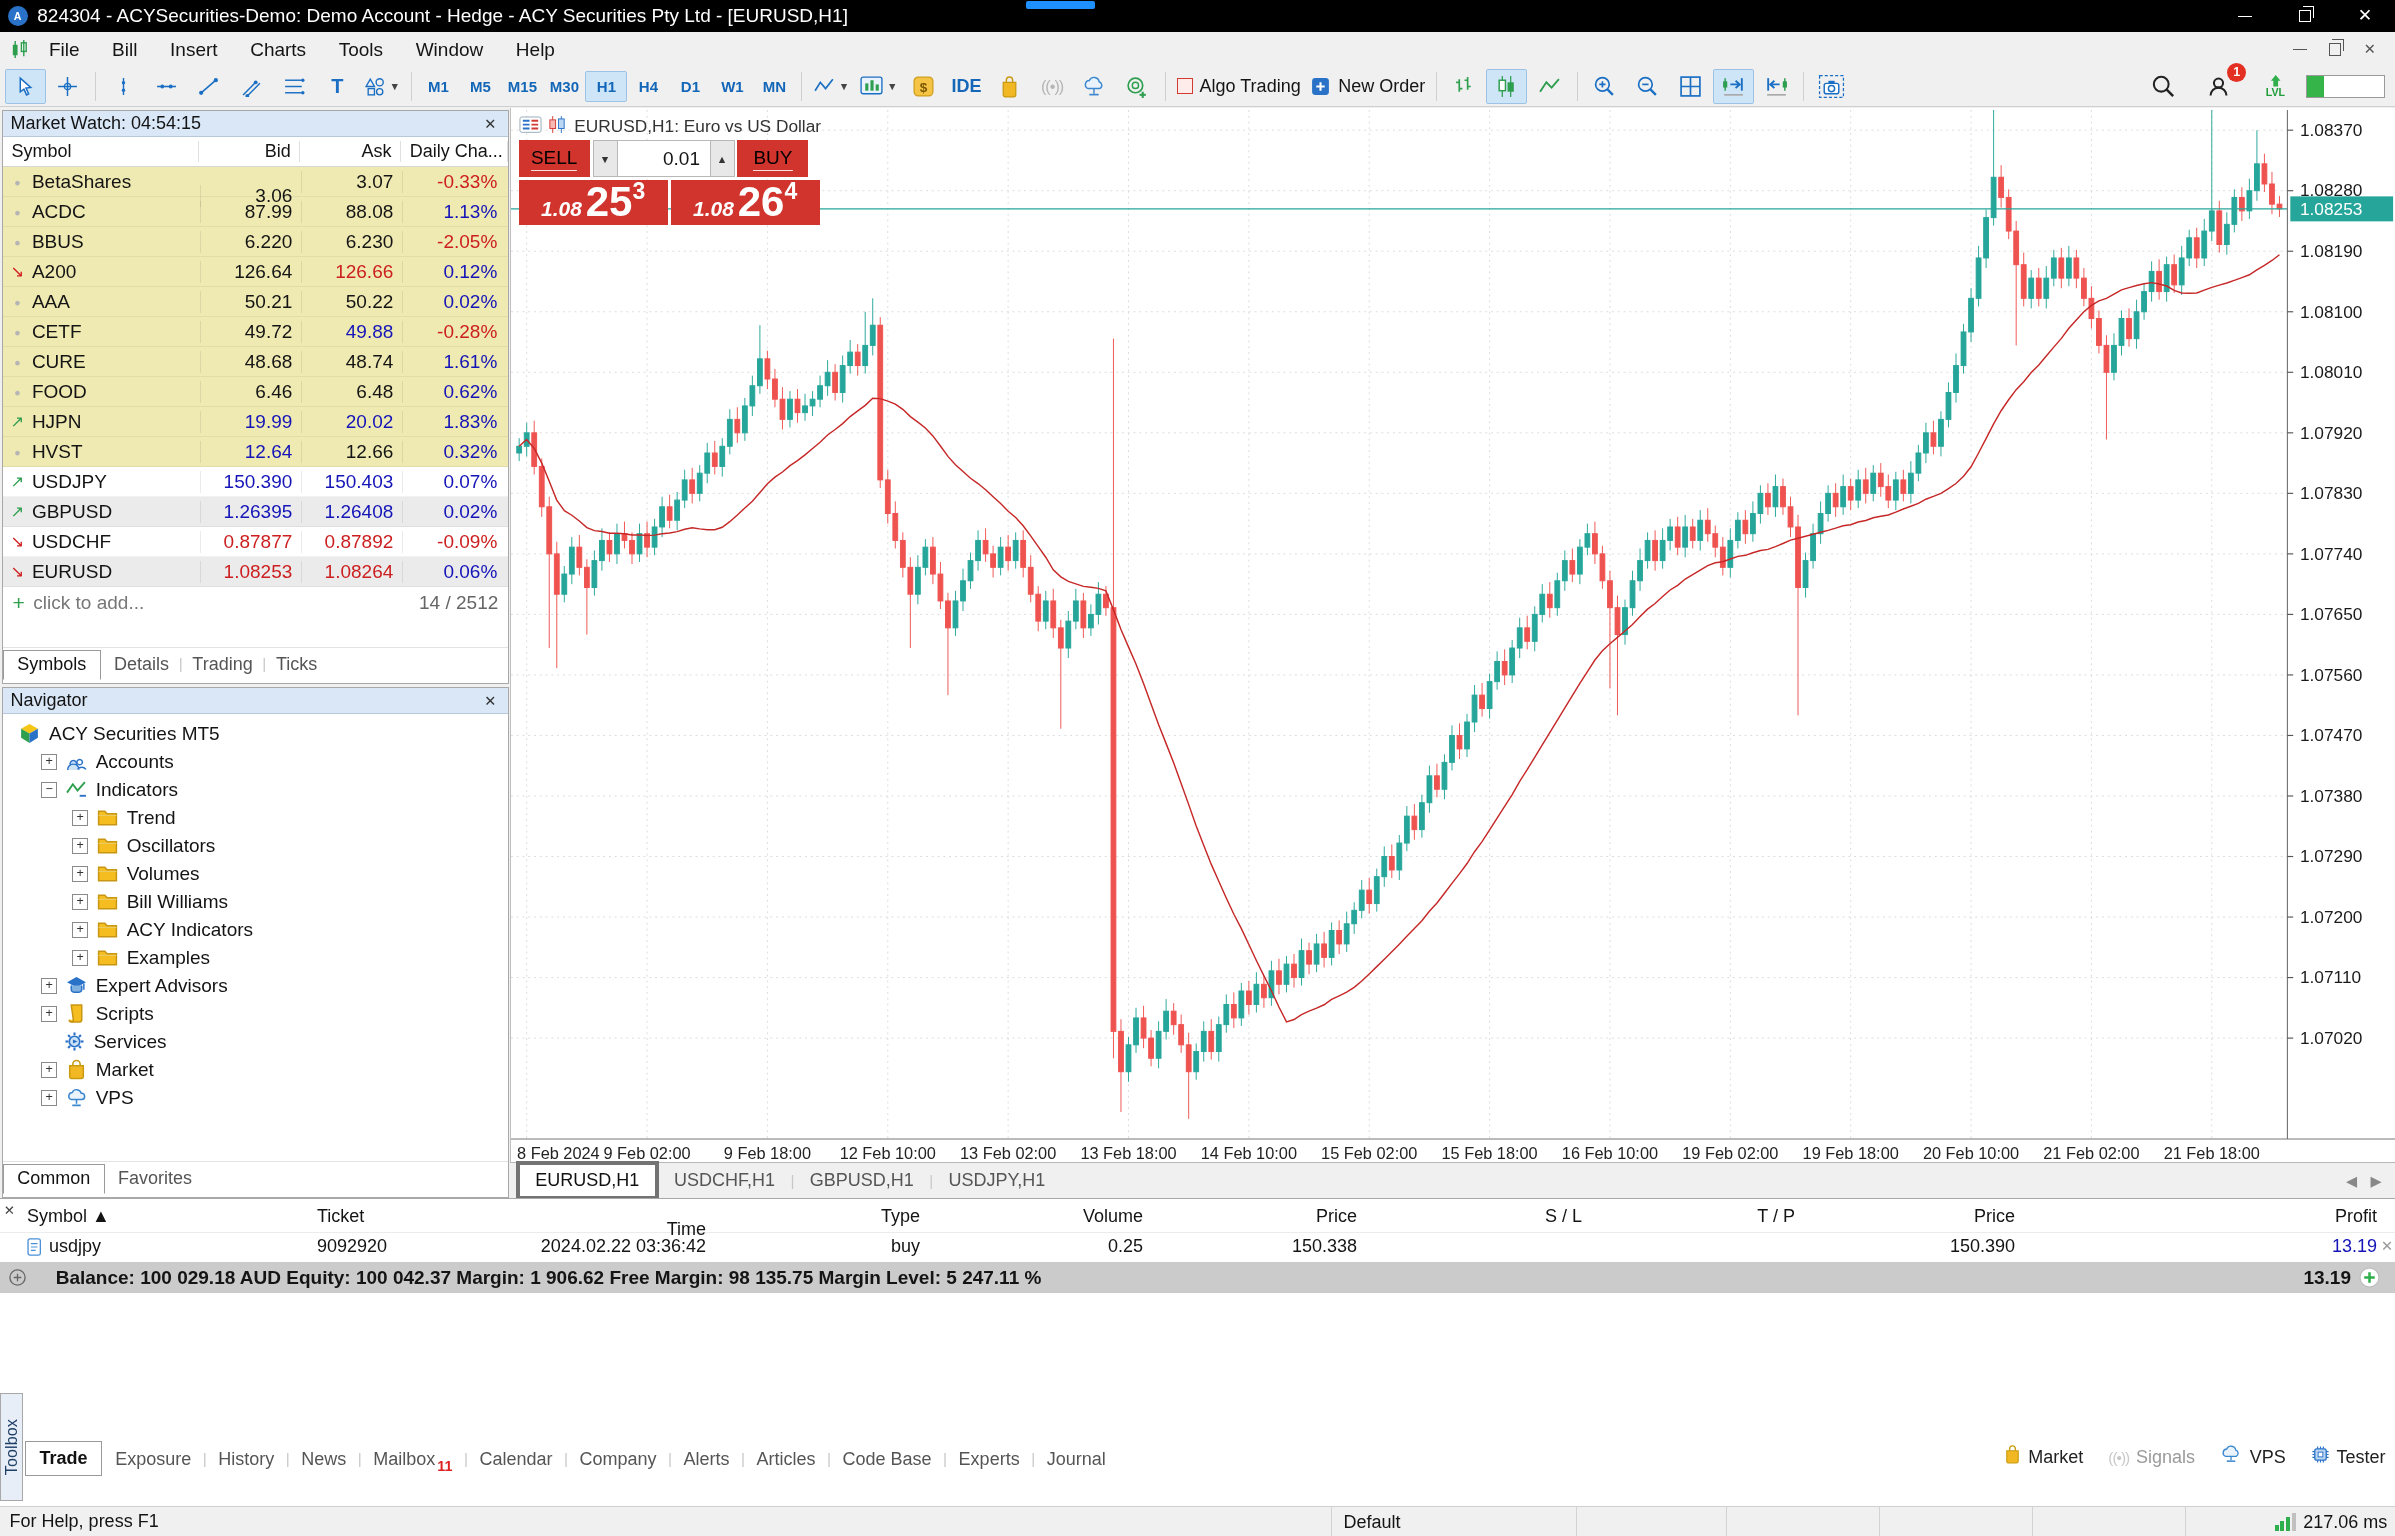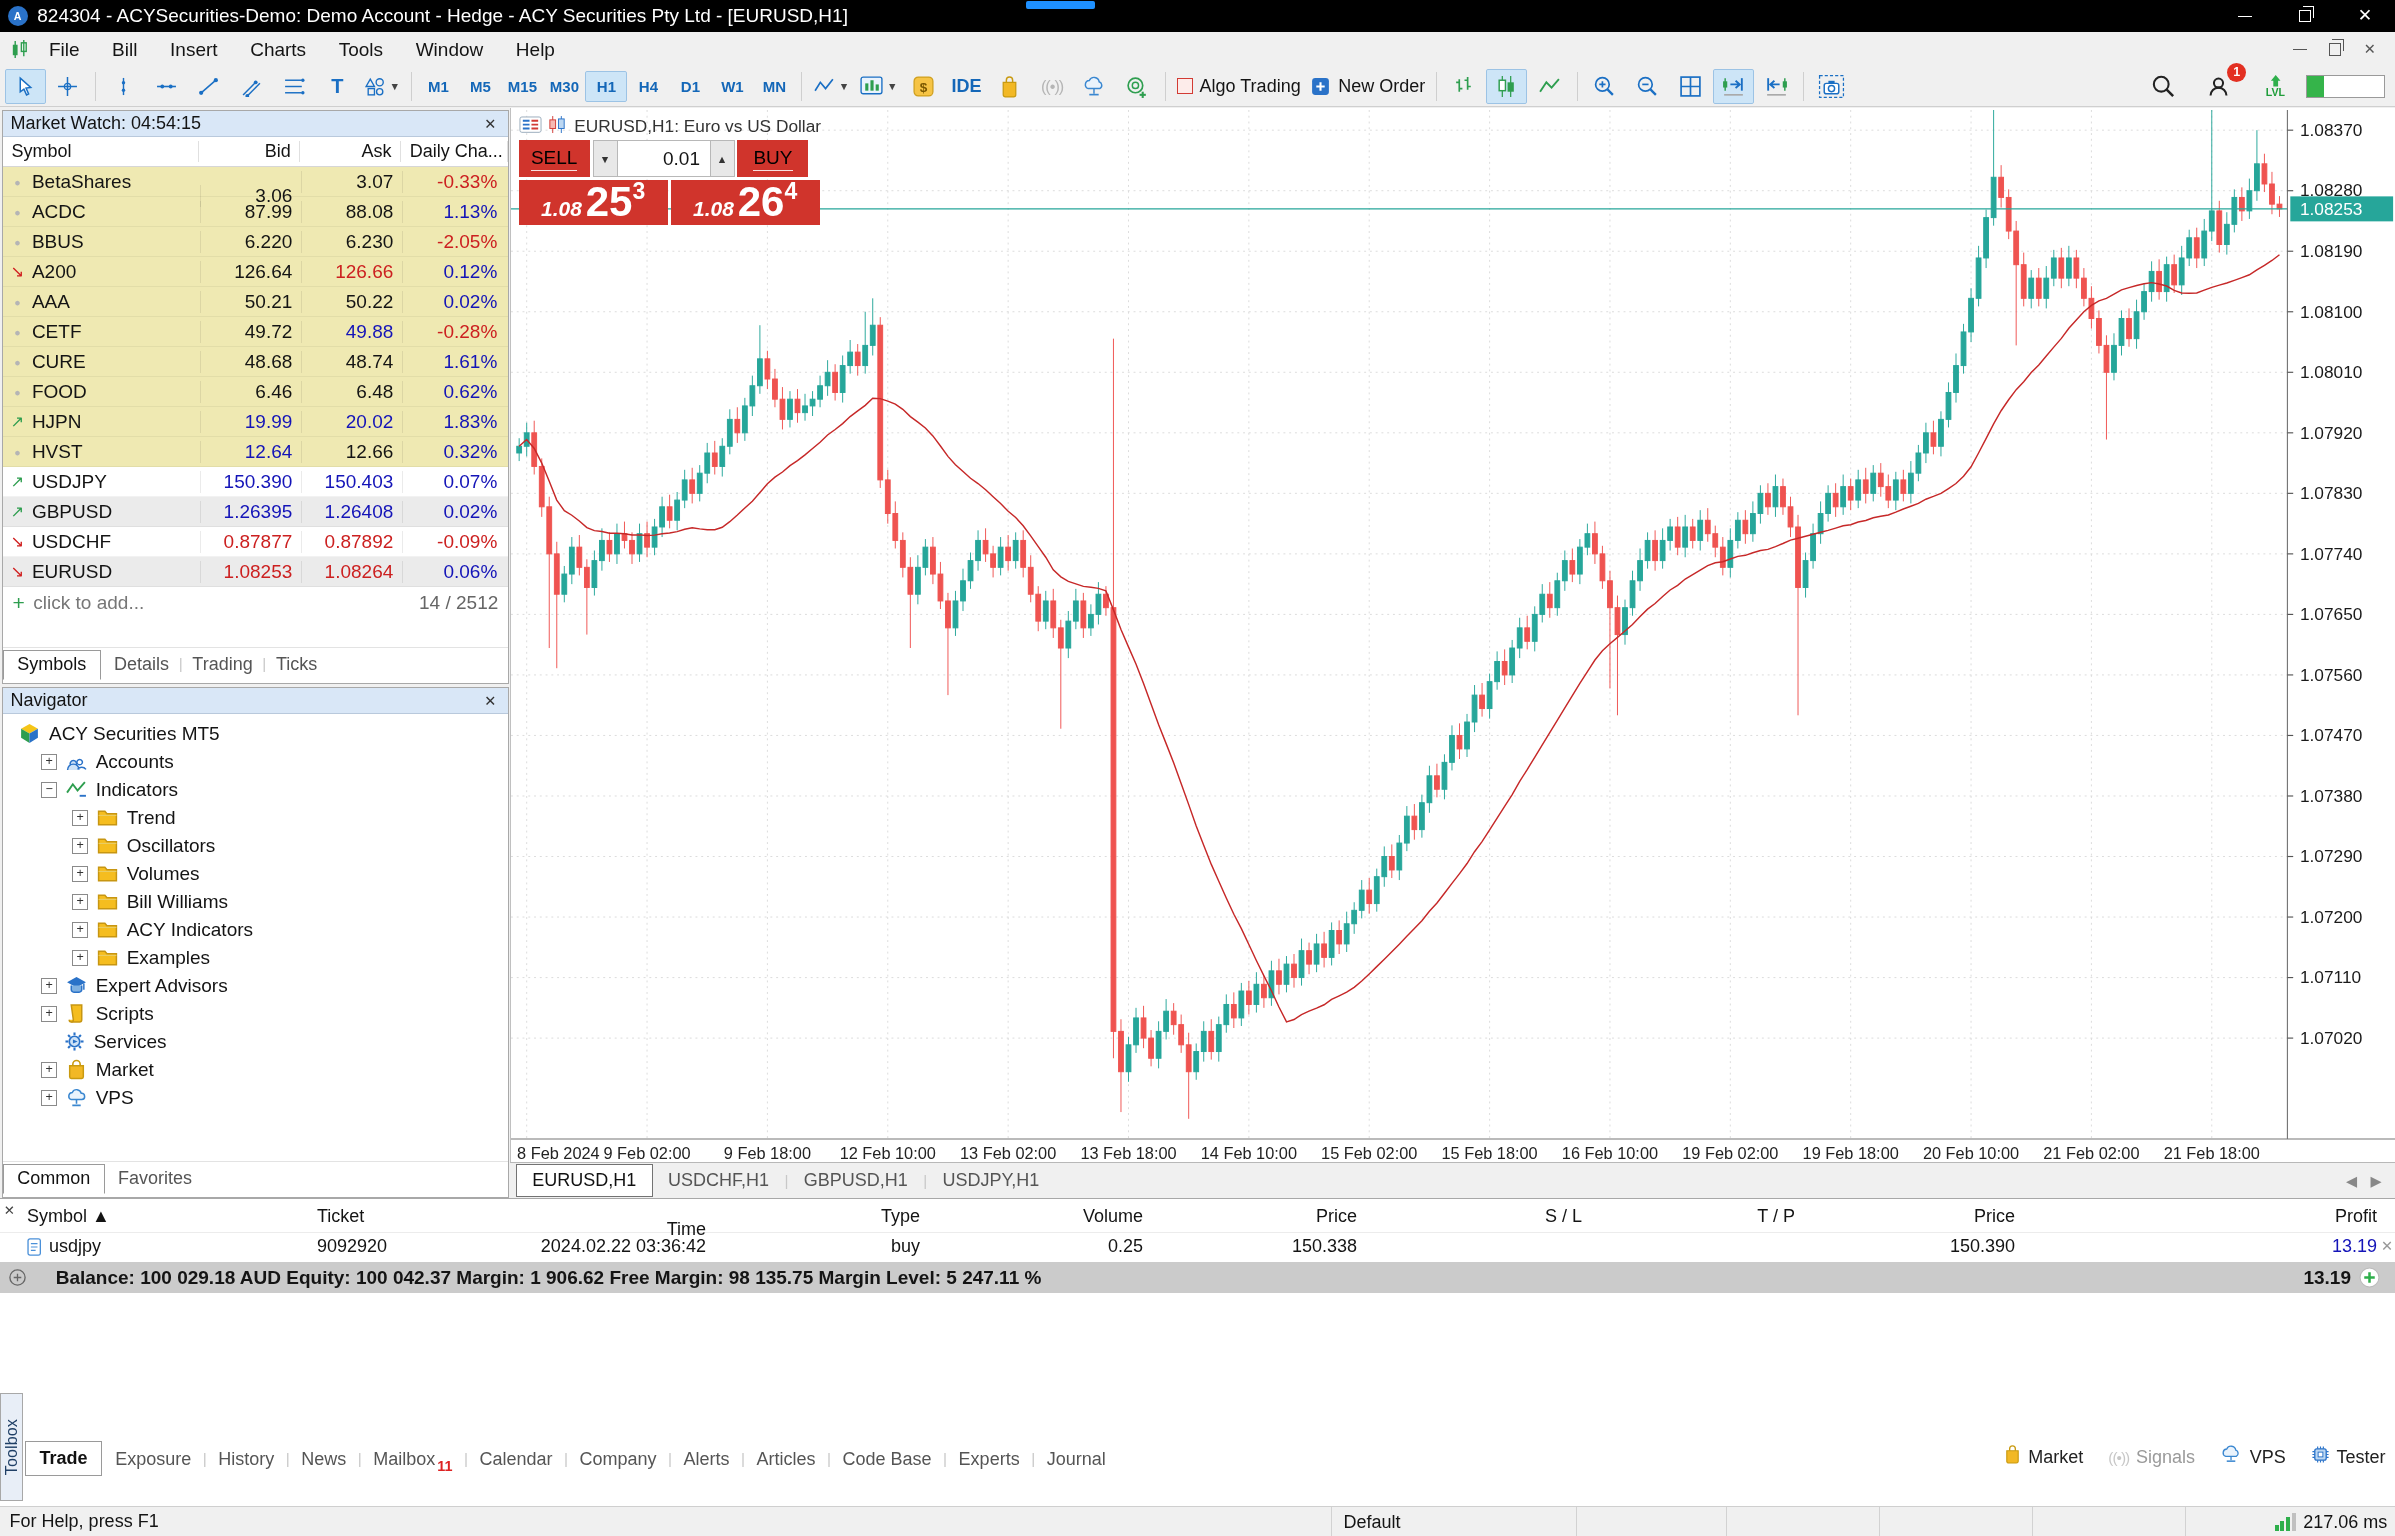--- a/index.html
+++ b/index.html
@@ -80,21 +80,21 @@
   .oc-spin{width:25px;background:#e8e8e8;border:1px solid #b8b8b8;display:flex;align-items:center;justify-content:center;font-size:10.6px;color:#333;box-sizing:border-box;}
   .oc-val{width:92px;background:#fff;border:1px solid #b8b8b8;border-left:none;border-right:none;display:flex;align-items:center;justify-content:flex-end;padding-right:9.6px;font-size:19px;box-sizing:border-box;}
   #oc-prices{display:flex;margin-top:2.9px;height:45px;}
   .oc-price{width:149px;background:#d0342c;color:#fff;display:flex;align-items:flex-end;justify-content:center;padding-bottom:3.8px;box-sizing:border-box;}
   .oc-price.first{margin-right:2.9px;}
   .ocp-small{font-size:21px;font-weight:bold;margin-right:3.8px;line-height:1.15;font-style:italic;}
   .ocp-big{font-size:42px;font-weight:bold;line-height:0.9;}
   .ocp-sup{font-size:23px;font-weight:bold;align-self:flex-start;line-height:1;}
   #charttabs{position:absolute;left:510px;top:1162px;width:1885px;height:36px;background:#f0f0f0;border-top:1px solid #b8b8b8;display:flex;align-items:center;font-size:18px;padding-left:5.8px;box-sizing:border-box;}
   .ctab{padding:4.8px 15.4px;color:#555;}
-  .ctab.active{background:#fff;border:1px solid #737373;color:#111;}
+  .ctab.active{background:#fff;border:4px solid #737373;color:#111;}
   #ctab-arrows{margin-left:auto;margin-right:13.4px;color:#888;font-size:14.4px;display:flex;gap:13.4px;}
 
   
   #toolbox{position:absolute;left:0;top:1198px;width:2395px;height:308px;background:#fff;border-top:1px solid #a8a8a8;}
   #tbx-close{position:absolute;left:3.8px;top:3.8px;font-size:13.4px;color:#444;}
   .tb-cell{position:absolute;font-size:18px;white-space:nowrap;box-sizing:border-box;}
   #tb-headerrow{position:absolute;left:0;top:3.8px;width:2395px;height:29px;border-bottom:1px solid #ececec;}
   #tb-posrow{position:absolute;left:0;top:33px;width:2395px;height:30px;}
   #tb-balrow{position:absolute;left:0;top:63px;width:2395px;height:31px;background:#cbcbcb;display:flex;align-items:center;}
   #tb-balrow .baltext{font-size:19px;font-weight:bold;margin-left:29px;}

